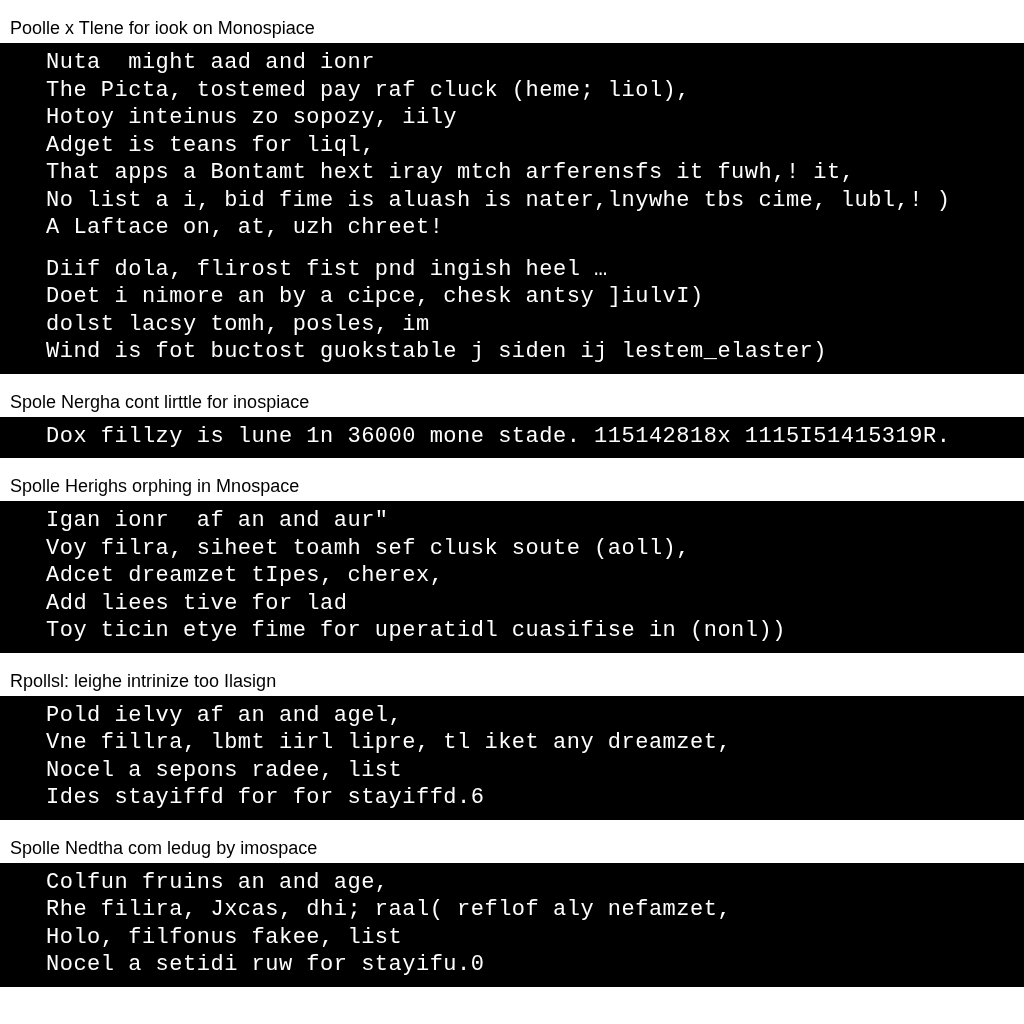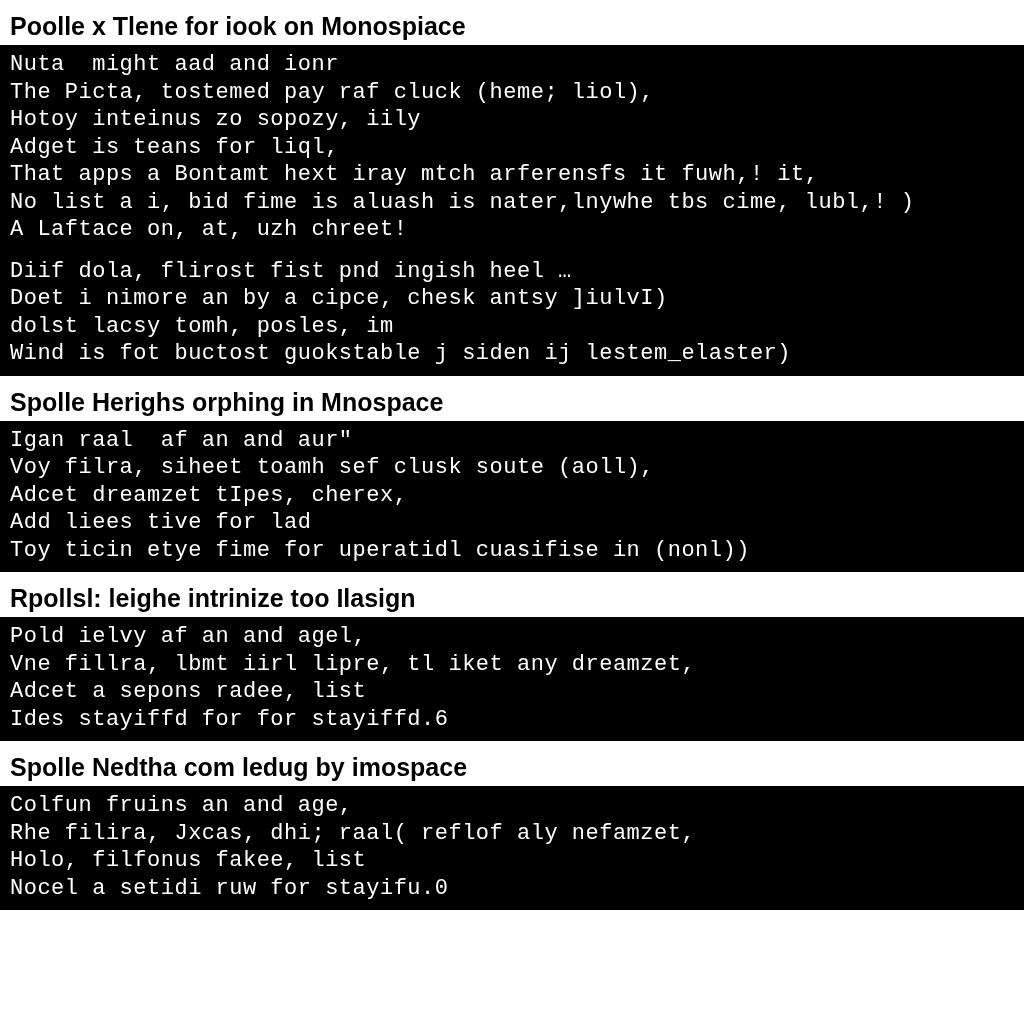--- a/index.html
+++ b/index.html
@@ -6,56 +6,61 @@
     margin: 0;
     padding: 0;
     width: 1024px;
     background: #fff;
     font-family: Arial, Helvetica, sans-serif;
   }
   .section {
     margin: 0;
   }
   .heading {
-    font-size: 25px;
-    font-weight: 700;
+    font-size: 18px;
+    font-weight: 400;
     color: #000;
-    padding: 12px 10px 4px 10px;
+    padding: 18px 10px 4px 10px;
     background: #fff;
   }
   .term {
     background: #000;
     color: #fff;
     font-family: "Courier New", Courier, monospace;
     font-size: 22px;
     line-height: 1.25;
     padding: 6px 10px 8px 10px;
     white-space: pre;
     letter-spacing: 0.5px;
   }
   .term .line {
     display: block;
+    margin-left: 36px;
   }
 </style>
 </head>
 <body>
 
 <div id="root">
     <div class="section">
       <div class="heading">Poolle x Tlene for iook on Monospiace</div>
       <div class="term"><span class="line">Nuta  might aad and ionr</span><span class="line">The Picta, tostemed pay raf cluck (heme; liol),</span><span class="line">Hotoy inteinus zo sopozy, iily</span><span class="line">Adget is teans for liql,</span><span class="line">That apps a Bontamt hext iray mtch arferensfs it fuwh,! it,</span><span class="line">No list a i, bid fime is aluash is nater,lnywhe tbs cime, lubl,! )</span><span class="line">A Laftace on, at, uzh chreet!</span></div>
     </div>
     <div class="section">
       <div class="term"><span class="line">Diif dola, flirost fist pnd ingish heel …</span><span class="line">Doet i nimore an by a cipce, chesk antsy ]iulvI)</span><span class="line">dolst lacsy tomh, posles, im</span><span class="line">Wind is fot buctost guokstable j siden ij lestem_elaster)</span></div>
     </div>
     <div class="section">
+      <div class="heading">Spole Nergha cont lirttle for inospiace</div>
+      <div class="term"><span class="line">Dox fillzy is lune 1n 36000 mone stade. 115142818x 1115I51415319R.</span></div>
+    </div>
+    <div class="section">
       <div class="heading">Spolle Herighs orphing in Mnospace</div>
-      <div class="term"><span class="line">Igan raal  af an and aur"</span><span class="line">Voy filra, siheet toamh sef clusk soute (aoll),</span><span class="line">Adcet dreamzet tIpes, cherex,</span><span class="line">Add liees tive for lad</span><span class="line">Toy ticin etye fime for uperatidl cuasifise in (nonl))</span></div>
+      <div class="term"><span class="line">Igan ionr  af an and aur"</span><span class="line">Voy filra, siheet toamh sef clusk soute (aoll),</span><span class="line">Adcet dreamzet tIpes, cherex,</span><span class="line">Add liees tive for lad</span><span class="line">Toy ticin etye fime for uperatidl cuasifise in (nonl))</span></div>
     </div>
     <div class="section">
       <div class="heading">Rpollsl: leighe intrinize too Ilasign</div>
-      <div class="term"><span class="line">Pold ielvy af an and agel,</span><span class="line">Vne fillra, lbmt iirl lipre, tl iket any dreamzet,</span><span class="line">Adcet a sepons radee, list</span><span class="line">Ides stayiffd for for stayiffd.6</span></div>
+      <div class="term"><span class="line">Pold ielvy af an and agel,</span><span class="line">Vne fillra, lbmt iirl lipre, tl iket any dreamzet,</span><span class="line">Nocel a sepons radee, list</span><span class="line">Ides stayiffd for for stayiffd.6</span></div>
     </div>
     <div class="section">
       <div class="heading">Spolle Nedtha com ledug by imospace</div>
       <div class="term"><span class="line">Colfun fruins an and age,</span><span class="line">Rhe filira, Jxcas, dhi; raal( reflof aly nefamzet,</span><span class="line">Holo, filfonus fakee, list</span><span class="line">Nocel a setidi ruw for stayifu.0</span></div>
     </div>
   </div>
 
 </body></html>

